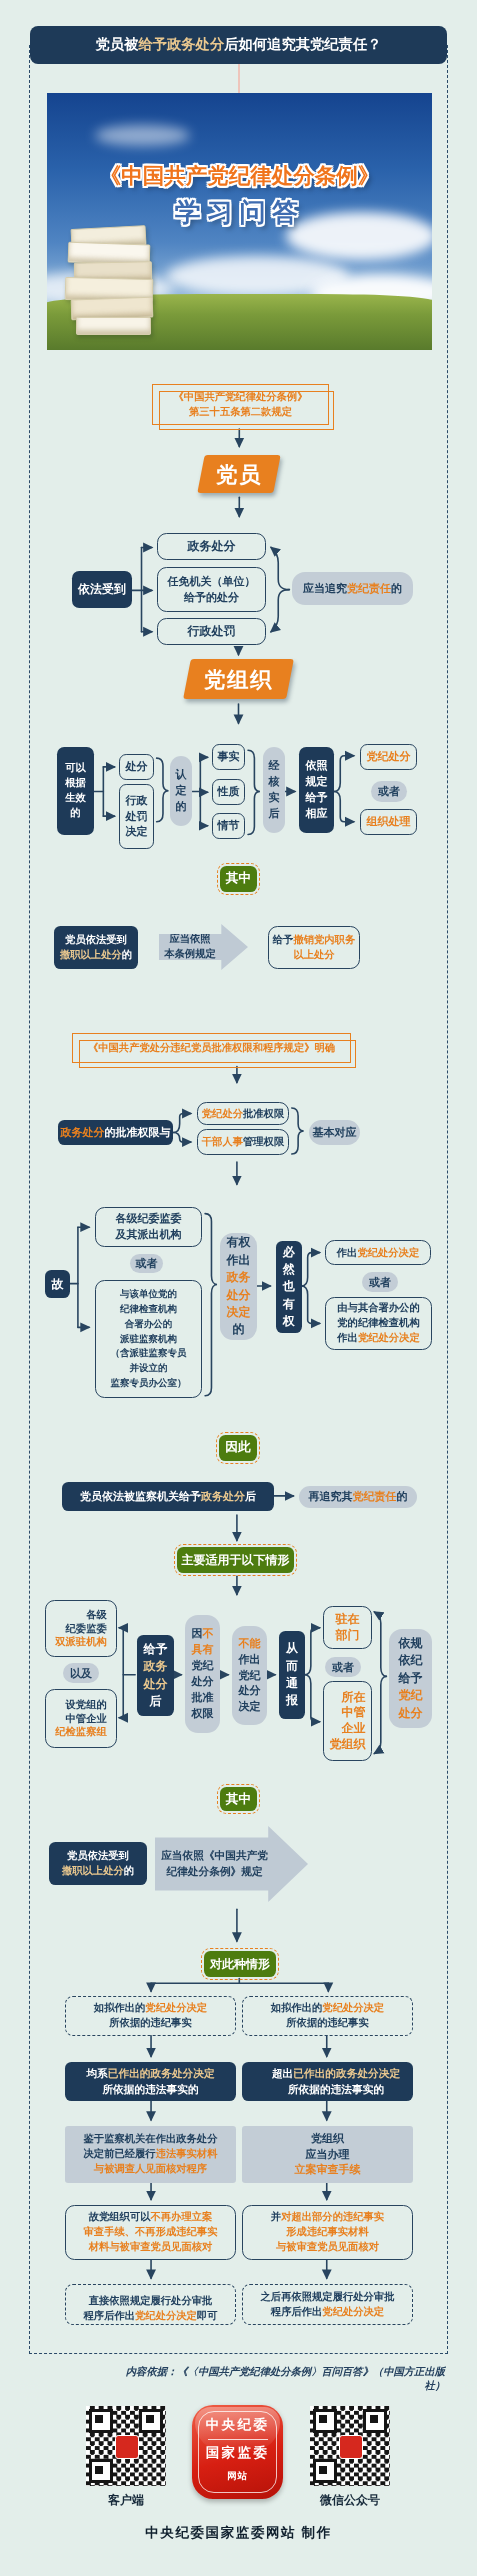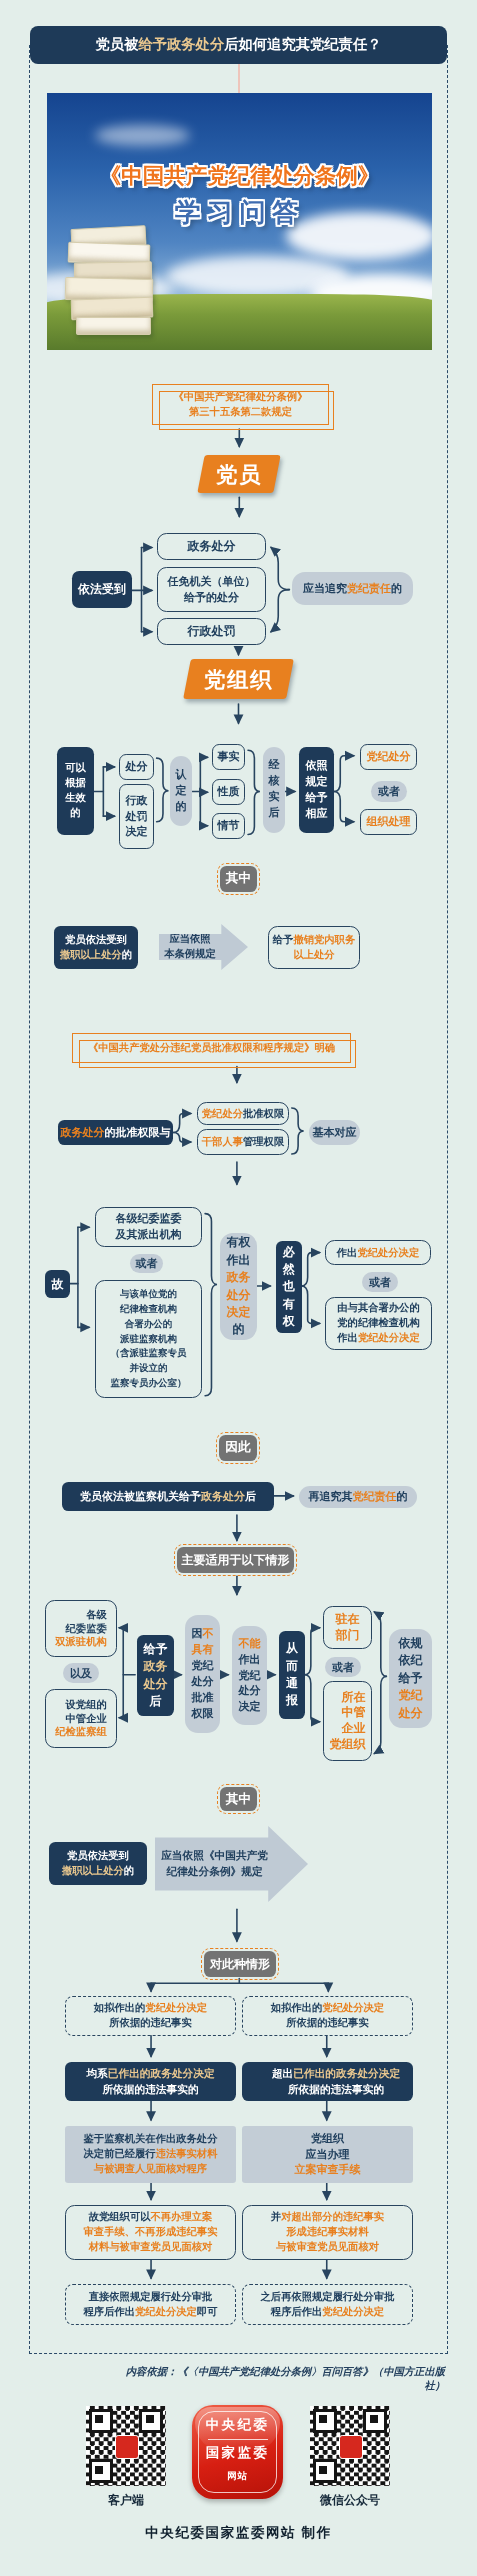--- a/index.html
+++ b/index.html
@@ -7,21 +7,21 @@
           font-family:"Liberation Sans",sans-serif;font-weight:700;color:#21405e;}
   .abs{position:absolute;box-sizing:border-box;}
   .ctr{display:flex;align-items:center;justify-content:center;text-align:center;}
   .nb{background:#1e3a58;color:#fff;border-radius:6.4px;}
   .gb{background:#c3cdd6;color:#21405e;border-radius:13px;}
   .ob{border:1.6px solid #28445f;border-radius:9.5px;color:#21405e;background:transparent;}
   .db{border:1.6px dashed #28445f;border-radius:8px;color:#21405e;background:transparent;}
   .o{color:#e8801f;} .t{color:#eac88f;} .blk{display:block;}
   .wrap{word-break:break-all;line-height:1.45;display:inline-block;}
   .lh{line-height:1.45;}
-  .chip{background:#737373;color:#fff;border-radius:6.4px;outline:1.6px dashed #e8801f;outline-offset:2.4px;}
+  .chip{background:#4d7c0f;color:#fff;border-radius:6.4px;outline:1.6px dashed #e8801f;outline-offset:2.4px;}
   .tag{background:#e8801f;transform:skewX(-11deg);border-radius:3.2px;box-shadow:2.4px 3.2px 4px rgba(25,45,65,.35);}
   .tag>span{transform:skewX(11deg);color:#fff;letter-spacing:1.6px;}
   .dbl{border:1.6px solid #e8801f;background:#e3eeea;color:#e8801f;z-index:1;}
   .dbl::after{content:"";position:absolute;left:5.6px;top:5.6px;right:-5.6px;bottom:-5.6px;border:1.6px solid #e8801f;z-index:-1;}
   .wires{position:absolute;left:0;top:0;z-index:3;pointer-events:none;}
   .box{z-index:4;}
   .arrowshape{background:#bfcad4;color:#21405e;}
   .frame{border:1.6px dashed #2a4a68;}
   .hero{overflow:hidden;background:linear-gradient(180deg,#15448f 0%,#2a62ab 30%,#4f84c2 58%,#8db3d9 78%,#c9dcea 92%);}
   .cloud{position:absolute;background:#fff;border-radius:50%;filter:blur(5.6px);}
@@ -100,21 +100,21 @@
   <div class="abs ob ctr box" style="left:119px;top:754px;width:35px;height:25.5px;font-size:11px;border-radius:7.2px;">处分</div>
   <div class="abs ob ctr box" style="left:119px;top:784px;width:35px;height:65px;font-size:11px;border-radius:7.2px;">
     <span class="wrap" style="width:23px;">行政处罚决定</span>
   </div>
   <div class="abs gb ctr box" style="left:170px;top:756px;width:22px;height:70px;font-size:11px;">
     <span class="wrap" style="width:12px;">认定的</span>
   </div>
   <div class="abs ob ctr box" style="left:212px;top:744px;width:33px;height:25.5px;font-size:11px;border-radius:7.2px;">事实</div>
   <div class="abs ob ctr box" style="left:212px;top:779px;width:33px;height:25.5px;font-size:11px;border-radius:7.2px;">性质</div>
   <div class="abs ob ctr box" style="left:212px;top:813px;width:33px;height:25.5px;font-size:11px;border-radius:7.2px;">情节</div>
-  <div class="abs gb ctr box" style="left:263px;top:747px;width:22px;height:86px;font-size:11px;font-family:Liberation Mono, monospace;">
+  <div class="abs gb ctr box" style="left:263px;top:747px;width:22px;height:86px;font-size:11px;">
     <span class="wrap" style="width:12px;">经核实后</span>
   </div>
   <div class="abs nb ctr box" style="left:299px;top:747px;width:35px;height:86px;font-size:11px;border-radius:7.2px;">
     <span class="wrap" style="width:23px;">依照规定给予相应</span>
   </div>
   <div class="abs ob ctr box o" style="left:360px;top:744px;width:57px;height:25.5px;font-size:11px;border-radius:7.2px;">党纪处分</div>
   <div class="abs gb ctr box" style="left:371px;top:781px;width:36px;height:21px;font-size:11px;">或者</div>
   <div class="abs ob ctr box o" style="left:360px;top:809px;width:57px;height:25.5px;font-size:11px;border-radius:7.2px;">组织处理</div>
 
   <div class="abs chip ctr box" style="left:220px;top:866px;width:37px;height:25.5px;font-size:12.7px;">其中</div>
@@ -304,21 +304,21 @@
         <span class="blk o">材料与被审查党员见面核对</span>
       </span>
   </div>
   <div class="abs ob ctr box lh" style="left:242px;top:2205px;width:171px;height:55px;font-size:10.3px;">
     <span>
         <span class="blk"><span>并</span><span class="o">对超出部分的违纪事实</span></span>
         <span class="blk o">形成违纪事实材料</span>
         <span class="blk o">与被审查党员见面核对</span>
       </span>
   </div>
-  <div class="abs db ctr box lh" style="left:65px;top:2284px;width:171px;height:41px;font-size:10.3px;">
+  <div class="abs db ctr box lh" style="left:65px;top:2284px;width:171px;height:41px;font-size:10.3px;align-items:flex-end;">
     <span>
         <span class="blk">直接依照规定履行处分审批</span>
         <span class="blk"><span>程序后作出</span><span class="o">党纪处分决定</span><span>即可</span></span>
       </span>
   </div>
   <div class="abs db ctr box lh" style="left:242px;top:2284px;width:171px;height:41px;font-size:10.3px;">
     <span>
         <span class="blk">之后再依照规定履行处分审批</span>
         <span class="blk"><span>程序后作出</span><span class="o">党纪处分决定</span></span>
       </span>

